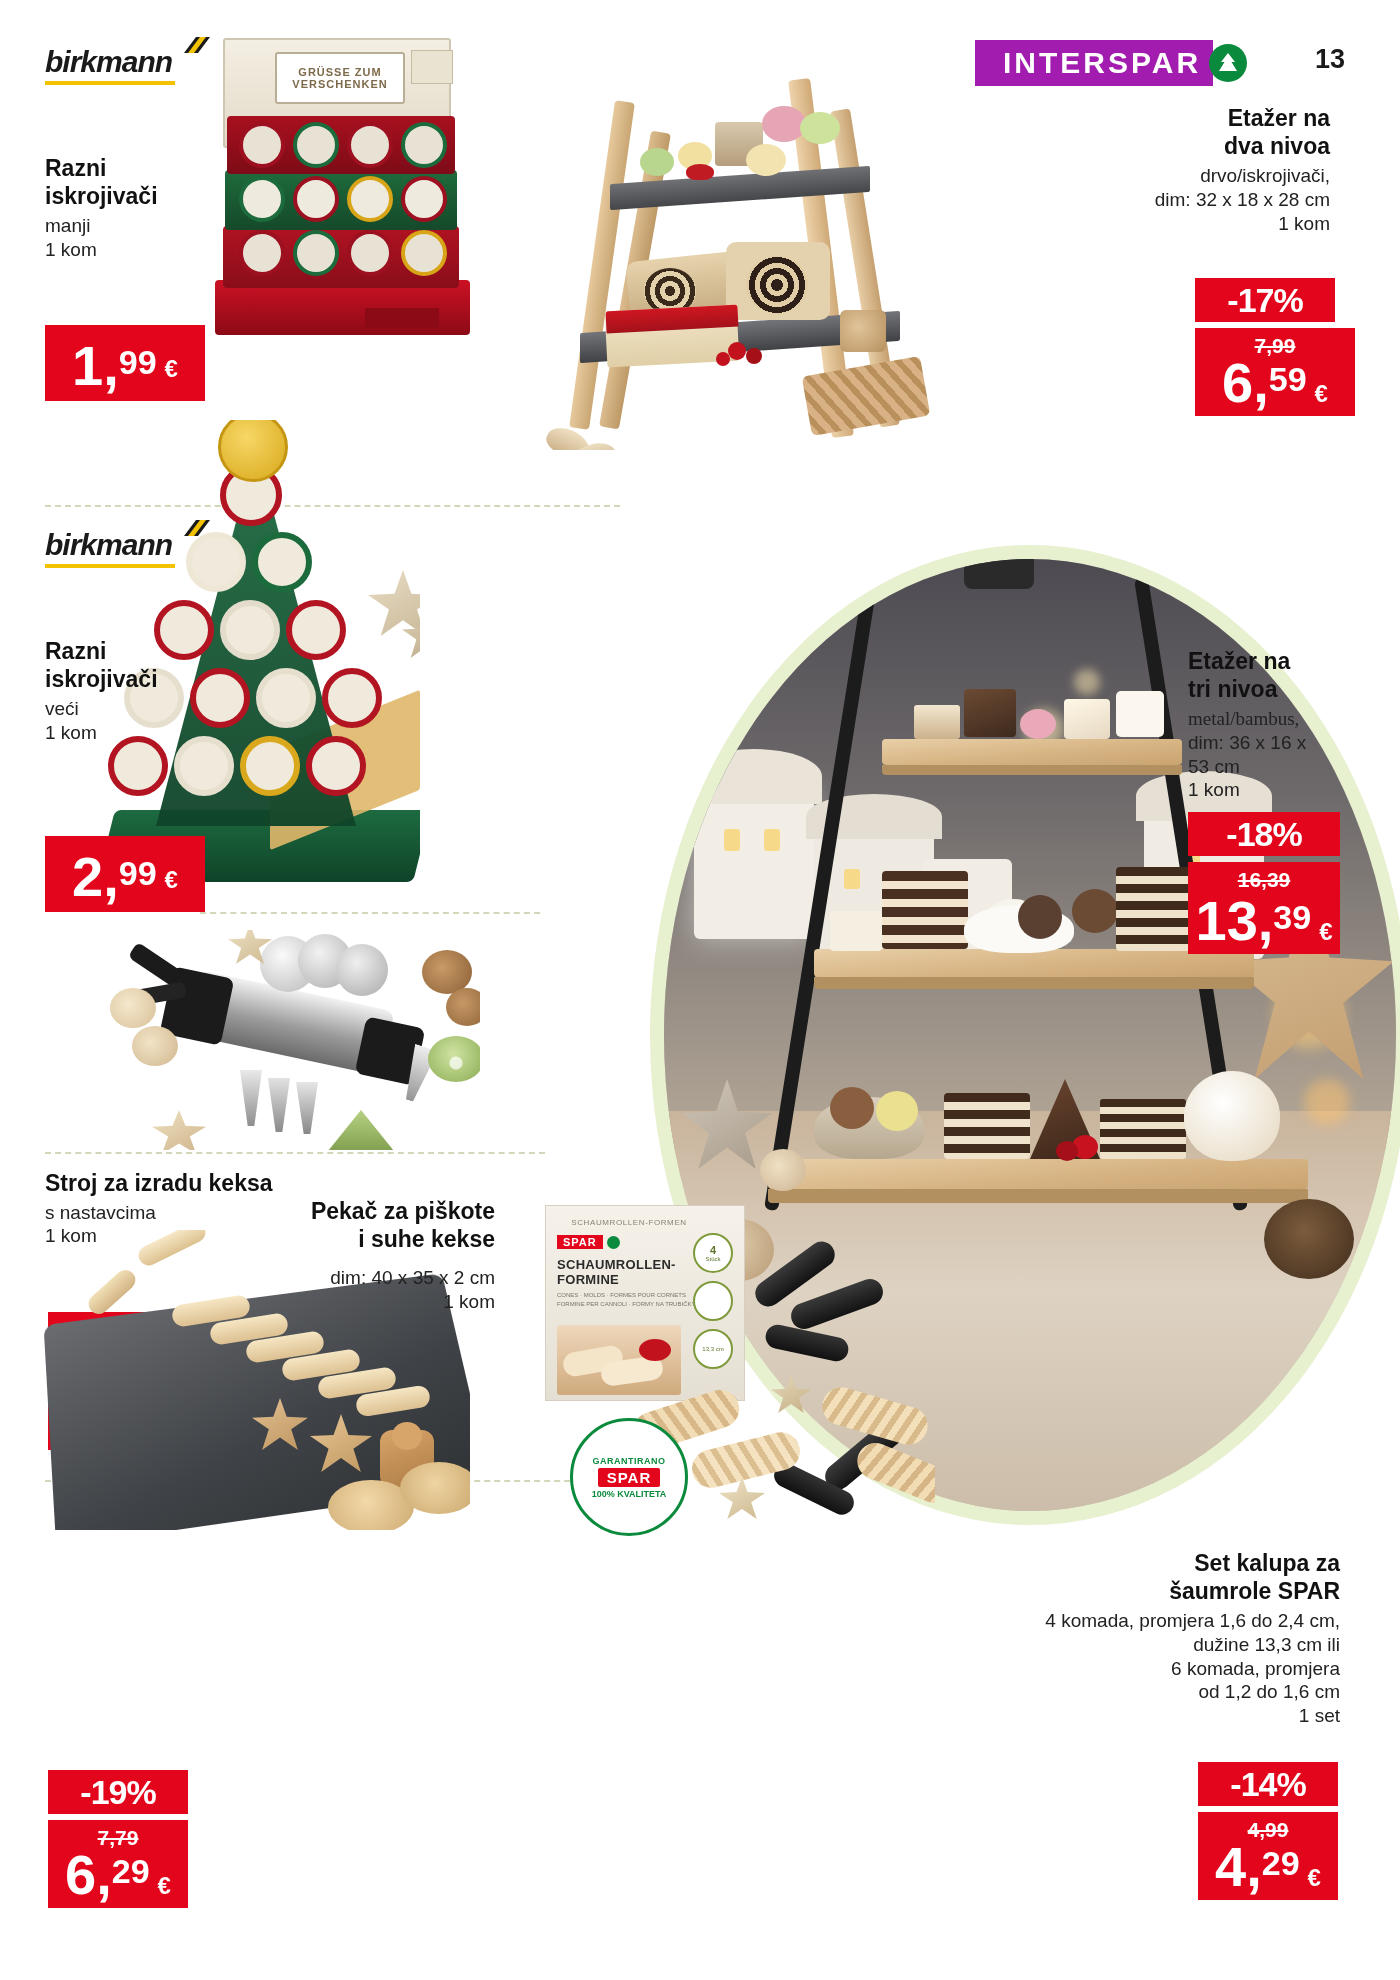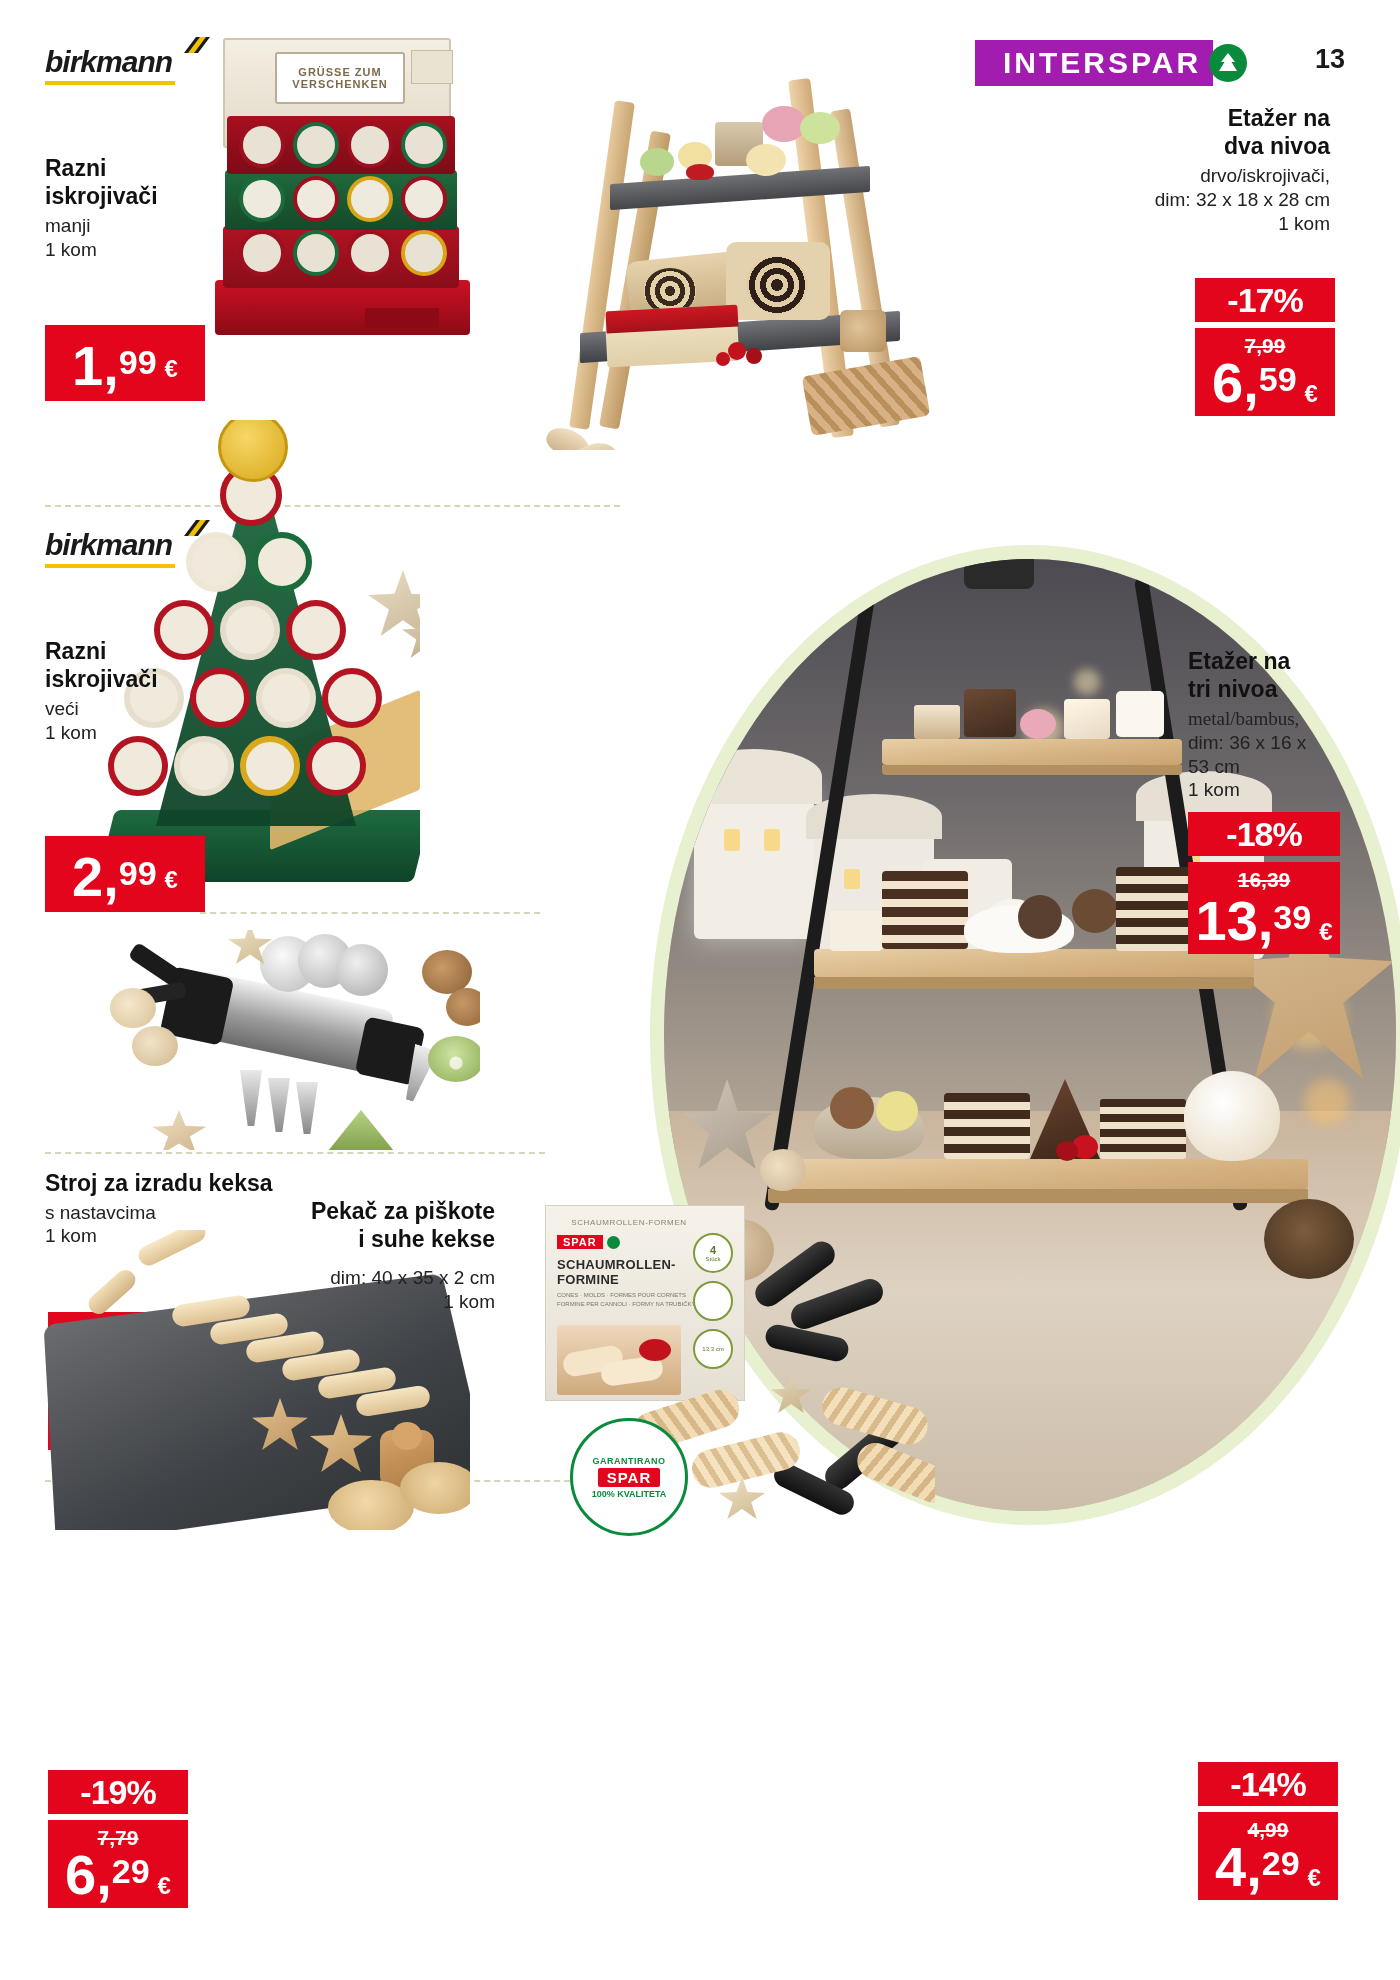--- a/index.html
+++ b/index.html
@@ -315,21 +315,21 @@
   <div style="position:absolute;left:930px;top:105px;width:400px;" class="right">
     <div class="prod-title">Etažer na</div>
     <div class="prod-title">dva nivoa</div>
     <div class="prod-sub" style="margin-top:4px;">drvo/iskrojivači,</div>
     <div class="prod-sub">dim: 32 x 18 x 28 cm</div>
     <div class="prod-sub">1 kom</div>
   </div>
 
   <div class="pricebox" style="left:1195px;top:278px;width:140px;">
     <div class="discount" style="height:44px;width:140px;">-17%</div>
-    <div class="pricefield" style="height:88px;width:140px;margin-top:6px;">
+    <div class="pricefield" style="height:88px;width:160px;margin-top:6px;">
       <div class="oldprice">7,99</div>
       <div class="bigprice" style="margin-bottom:8px;">
         <span class="int">6</span>
         <span class="comma">,</span>
         <span class="dec">59</span>
       </div>
       <span class="eur">€</span>
     </div>
   </div>
 
@@ -556,20 +556,29 @@
     <div style="position:absolute;left:184px;top:272px;width:46px;height:42px;background:linear-gradient(150deg,#efe2c6,#cdb98f);clip-path:polygon(50% 0,62% 36%,100% 38%,70% 60%,82% 100%,50% 76%,18% 100%,30% 60%,0 38%,38% 36%);"></div>
     <div style="position:absolute;left:236px;top:170px;width:40px;height:38px;background:linear-gradient(150deg,#e7d9bc,#c4ae84);clip-path:polygon(50% 0,62% 36%,100% 38%,70% 60%,82% 100%,50% 76%,18% 100%,30% 60%,0 38%,38% 36%);"></div>
   </div>
 
   <div class="spar-guarantee">
     <span class="sg-top">GARANTIRANO</span>
     <span class="sg-mid">SPAR</span>
     <span class="sg-bot">100% KVALITETA</span>
   </div>
 
+  <div style="position:absolute;left:880px;top:1550px;width:460px;" class="right">
+    <div class="prod-title">Set kalupa za</div>
+    <div class="prod-title">šaumrole SPAR</div>
+    <div class="prod-sub" style="margin-top:4px;">4 komada, promjera 1,6 do 2,4 cm,</div>
+    <div class="prod-sub">dužine 13,3 cm ili</div>
+    <div class="prod-sub">6 komada, promjera</div>
+    <div class="prod-sub">od 1,2 do 1,6 cm</div>
+    <div class="prod-sub">1 set</div>
+  </div>
 
   <div class="pricebox" style="left:1198px;top:1762px;width:140px;">
     <div class="discount" style="height:44px;width:140px;">-14%</div>
     <div class="pricefield" style="height:88px;width:140px;margin-top:6px;">
       <div class="oldprice">4,99</div>
       <div class="bigprice" style="margin-bottom:8px;">
         <span class="int">4</span>
         <span class="comma">,</span>
         <span class="dec">29</span>
       </div>

